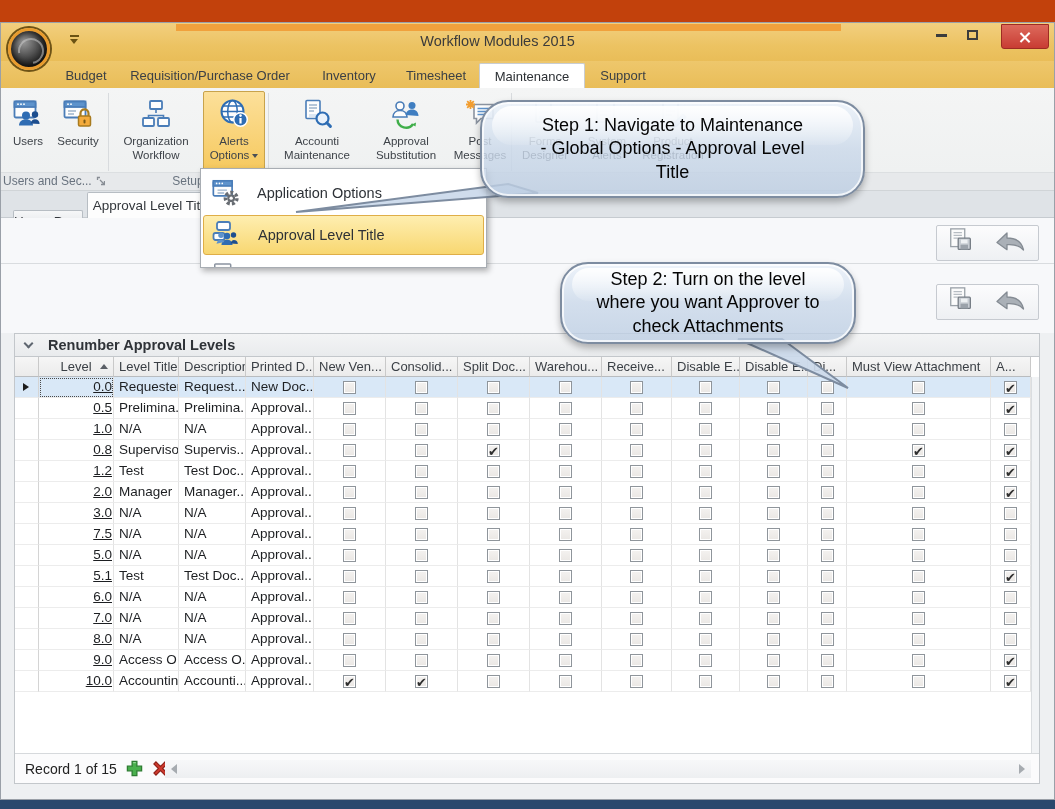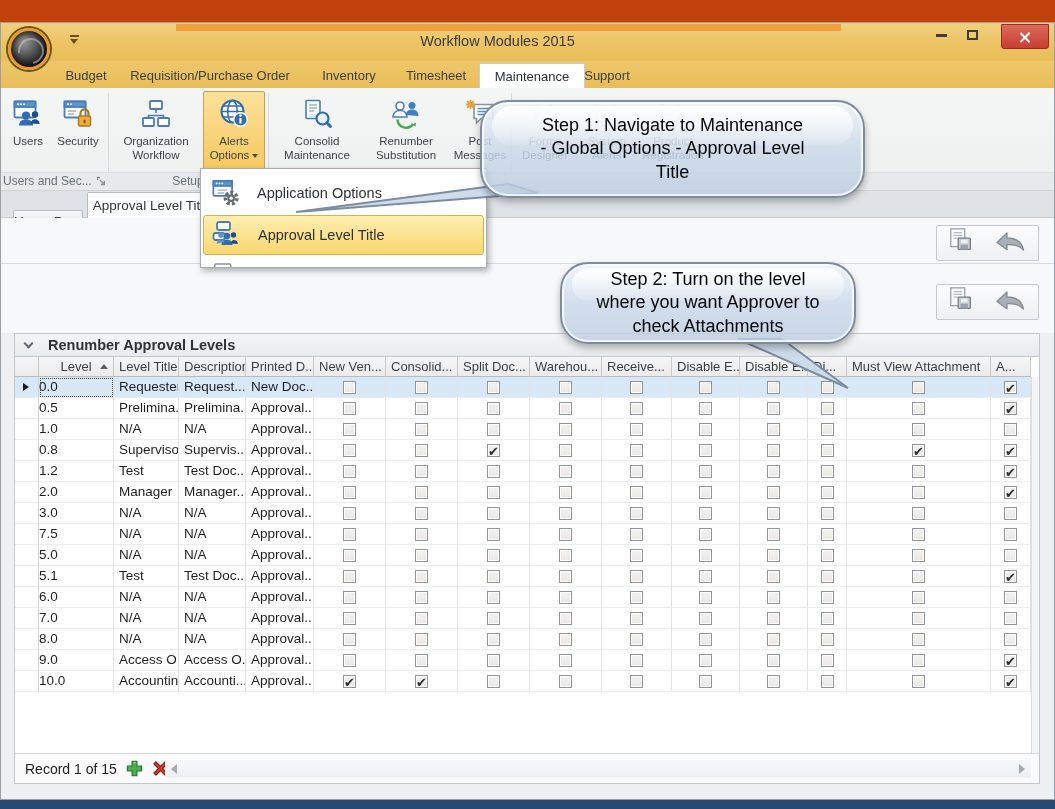--- a/index.html
+++ b/index.html
@@ -95,21 +95,21 @@
       border-bottom:1px solid #b9bcbf;font-size:13px;color:#3a3f45;line-height:19px;
       padding:0 0 0 5px;white-space:nowrap;overflow:hidden;position:relative;cursor:pointer;}
   .sort-tri{position:absolute;right:5px;top:7px;width:0;height:0;border-left:4px solid transparent;
       border-right:4px solid transparent;border-bottom:5px solid #5a5f66;}
   #grid-rows{position:absolute;left:0;top:20px;}
   .grow{display:flex;height:21px;background:#fff;cursor:default;}
   .grow.selected{background:#d9e8f7;}
   .gc{height:21px;border-right:1px solid #e3e3e3;border-bottom:1px solid #ececec;
       font-size:13.5px;color:#1d1f22;line-height:20px;white-space:nowrap;overflow:hidden;}
   .gc.txt{padding-left:5px;}
-  .gc.lvl{text-align:left;padding-right:1px;}
+  .gc.lvl{text-align:right;padding-right:1px;text-decoration:underline;}
   .gc.lvl.focus{outline:1px dotted #4a4a4a;outline-offset:-2px;}
   .gc.ind{border-right:1px solid #d4d4d4;position:relative;}
   .row-arrow{position:absolute;left:8px;top:6px;width:0;height:0;border-top:4.5px solid transparent;
       border-bottom:4.5px solid transparent;border-left:6px solid #1c1c1c;}
   .gc.cbcell{display:flex;align-items:center;justify-content:center;}
   .cb{width:13px;height:13px;border:1px solid #8f959b;background:linear-gradient(#f4f2f0,#eae7e4);
       box-shadow:inset 0 0 0 1px #fff;position:relative;cursor:pointer;}
   .cb.checked:after{content:"\2714";position:absolute;left:0px;top:-3px;font-size:13px;
       font-weight:bold;color:#2e2e2e;font-family:"DejaVu Sans",sans-serif;}
   #grid-vscroll{position:absolute;right:0;top:20px;bottom:30px;width:8px;background:#f1f3f5;
@@ -173,21 +173,21 @@
         </div>
     </div>
     <div id="app-logo"></div>
 
     <div id="ribbon-tabs">
         <div class="rtab" style="left: 52px; width: 66px;">Budget</div>
         <div class="rtab" style="left: 124px; width: 170px;">Requisition/Purchase Order</div>
         <div class="rtab" style="left: 302px; width: 92px;">Inventory</div>
         <div class="rtab" style="left: 396px; width: 78px;">Timesheet</div>
         <div class="rtab selected" style="left: 478px; width: 106px;">Maintenance</div>
-        <div class="rtab" style="left: 574px; width: 64px;">Support</div>
+        <div class="rtab" style="left: 590px; width: 64px;">Support</div>
       </div>
 
     <div id="ribbon-body">
       <div id="ribbon-buttons">
           <div class="rbtn" style="left: 6px; width: 42px;">
             <span class="ric">
               <svg viewBox="0 0 32 32" width="32" height="32">
                 <rect x="2.5" y="3.5" width="21" height="16" rx="1.5" fill="#fdfdfd" stroke="#4a7db8" stroke-width="1.8"></rect>
                 <rect x="2.5" y="3.5" width="21" height="5.5" fill="#5e93cc" stroke="#4a7db8" stroke-width="1.8"></rect>
                 <circle cx="6" cy="6.2" r=".9" fill="#fff"></circle>
@@ -254,37 +254,37 @@
             <span class="ric">
               <svg viewBox="0 0 32 32" width="32" height="32">
                 <rect x="5" y="2.5" width="14" height="18" rx="1" fill="#fdfdfd" stroke="#4a7db8" stroke-width="1.6"></rect>
                 <path d="M8 7h8M8 10h8M8 13h5" stroke="#9db4cc" stroke-width="1.4"></path>
                 <rect x="8" y="16" width="8" height="3" fill="#dce7f3"></rect>
                 <circle cx="21.5" cy="20.5" r="6" fill="#eaf2fb" stroke="#2e6db4" stroke-width="2.2"></circle>
                 <path d="M25.8 24.8l3.6 3.6" stroke="#2e6db4" stroke-width="3" stroke-linecap="round"></path>
               </svg>
             </span>
             <div class="rlb">
-              <div>Consolid</div>
+              <div>Accounti</div>
               <div>Maintenance</div>
             </div>
           </div>
           <div class="rbtn" style="left: 364px; width: 82px;">
             <span class="ric">
               <svg viewBox="0 0 32 32" width="32" height="32">
                 <circle cx="10" cy="8" r="4" fill="#fdfdfd" stroke="#4a7db8" stroke-width="1.6"></circle>
                 <path d="M3 19c0-4 3-6.5 7-6.5s7 2.5 7 6.5z" fill="#fdfdfd" stroke="#4a7db8" stroke-width="1.6"></path>
                 <circle cx="22" cy="7.5" r="3.5" fill="#3f7ec1"></circle>
                 <path d="M15.5 17c.5-3.5 3-5.6 6.5-5.6 3.8 0 6.5 2.6 6.5 6.6z" fill="#3f7ec1"></path>
                 <path d="M7.5 21.5a8.5 8.5 0 0 0 15.5 4.5" fill="none" stroke="#3fae49" stroke-width="2.4"></path>
                 <path d="M25.5 28.5l-3.6-2 4.1-2z" fill="#3fae49"></path>
               </svg>
             </span>
             <div class="rlb">
-              <div>Renumber</div>
+              <div>Approval</div>
               <div>Substitution</div>
             </div>
           </div>
           <div class="rbtn" style="left: 448px; width: 62px;">
             <span class="ric">
               <svg viewBox="0 0 32 32" width="32" height="32">
                 <path d="M10 6.5h19v14H17l-4.5 4.5v-4.5H10z" fill="#fdfdfd" stroke="#8a93a0" stroke-width="1.6"></path>
                 <path d="M13.5 10.5h12M13.5 13.5h12M13.5 16.5h8" stroke="#5e93cc" stroke-width="1.5"></path>
                 <path d="M6.5 2v9M2 6.5h9M3.2 3.2l6.6 6.6M9.8 3.2l-6.6 6.6" stroke="#f29d2f" stroke-width="1.8"></path>
               </svg>

